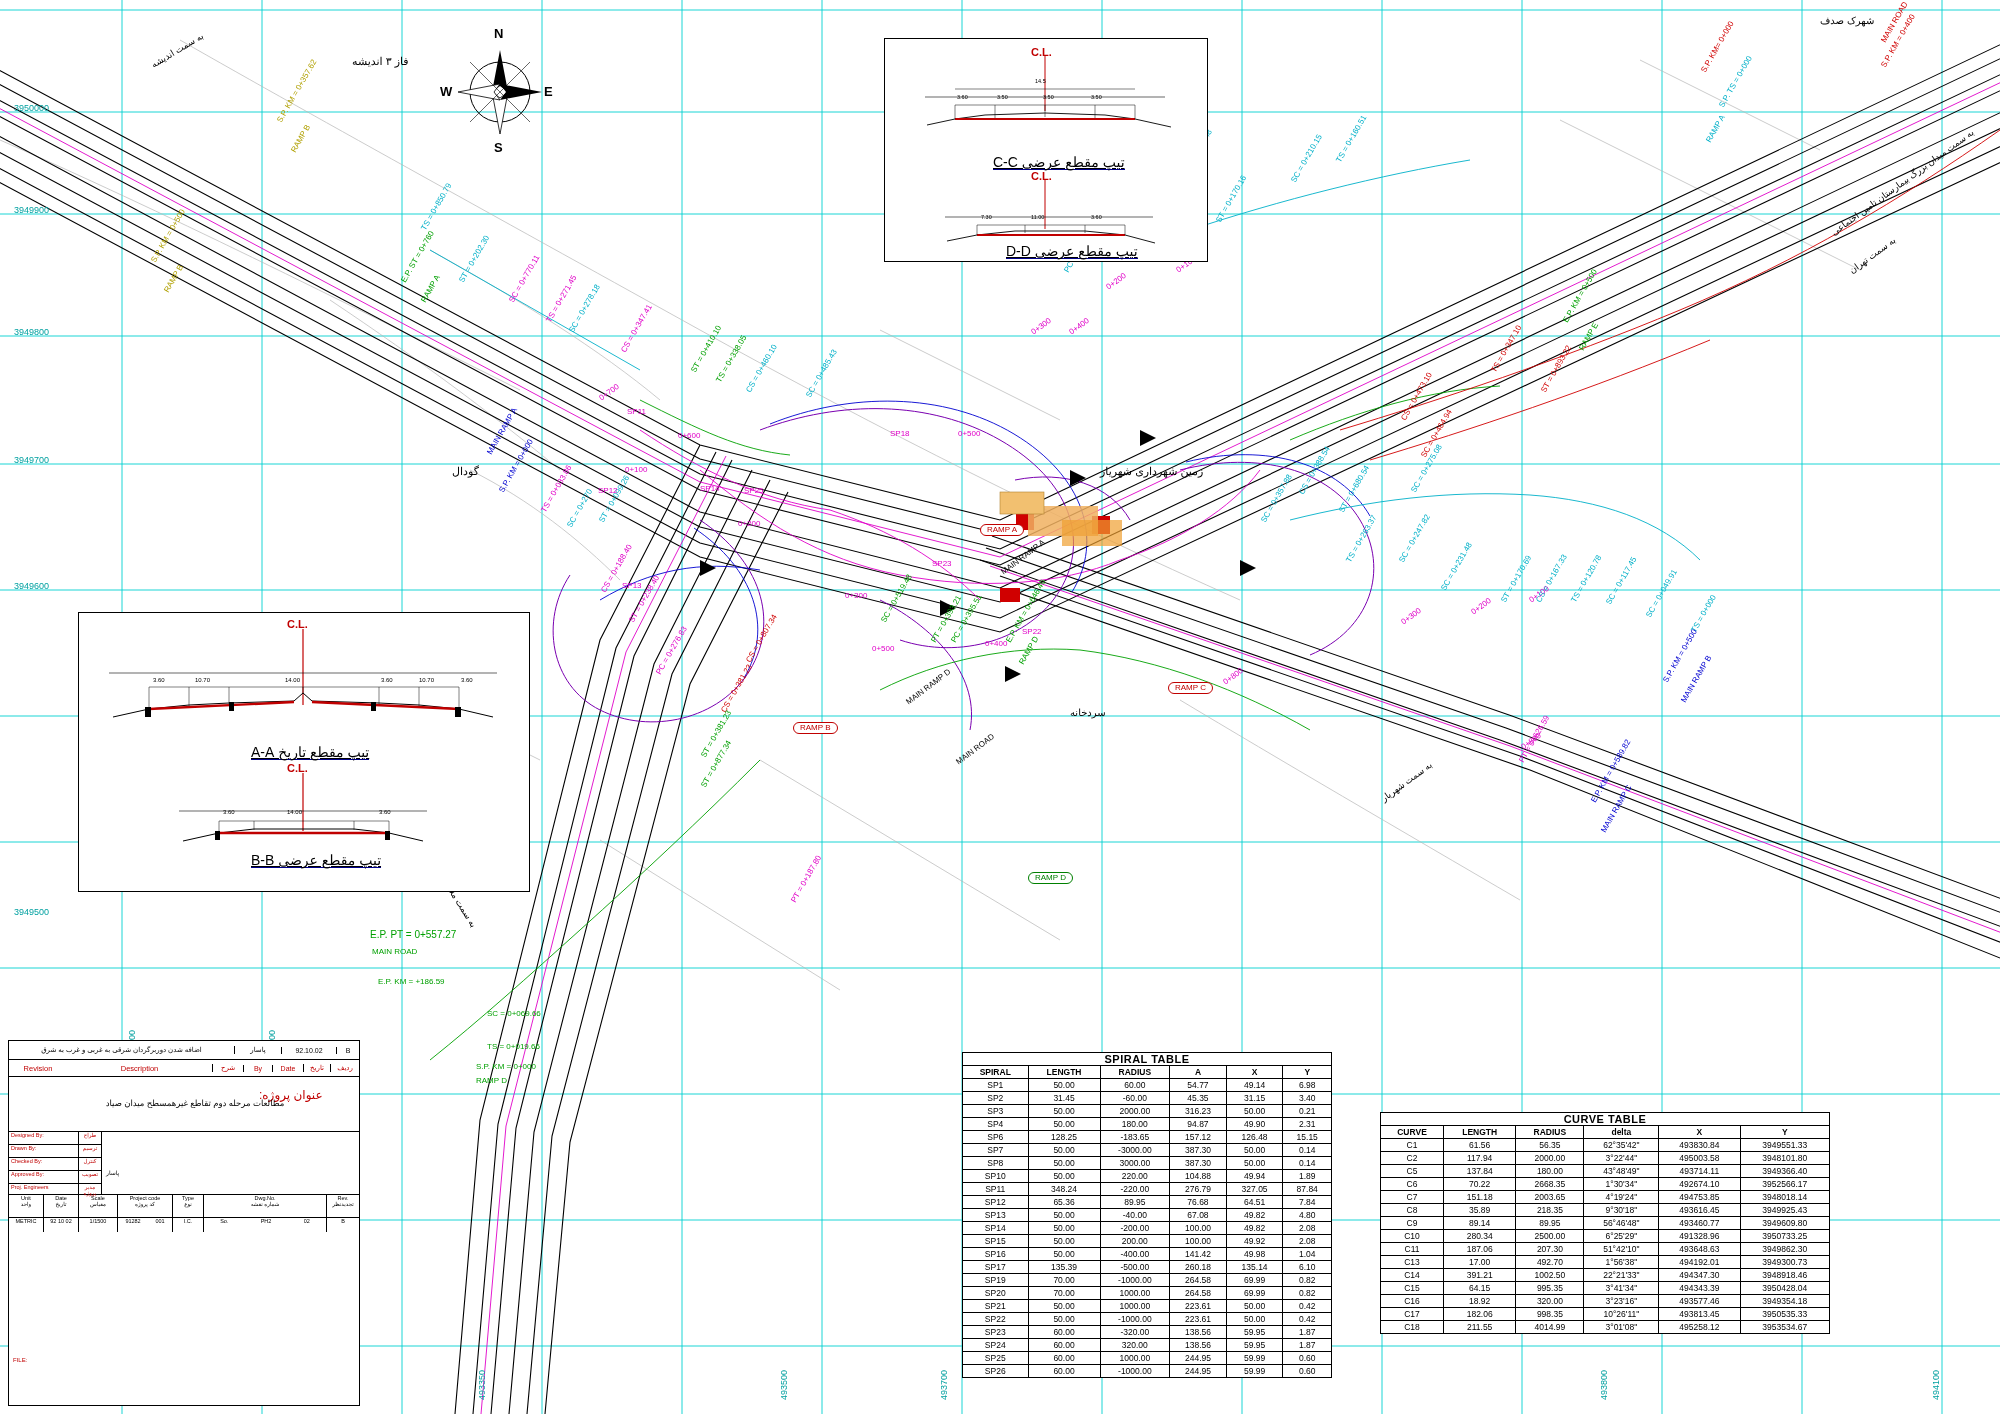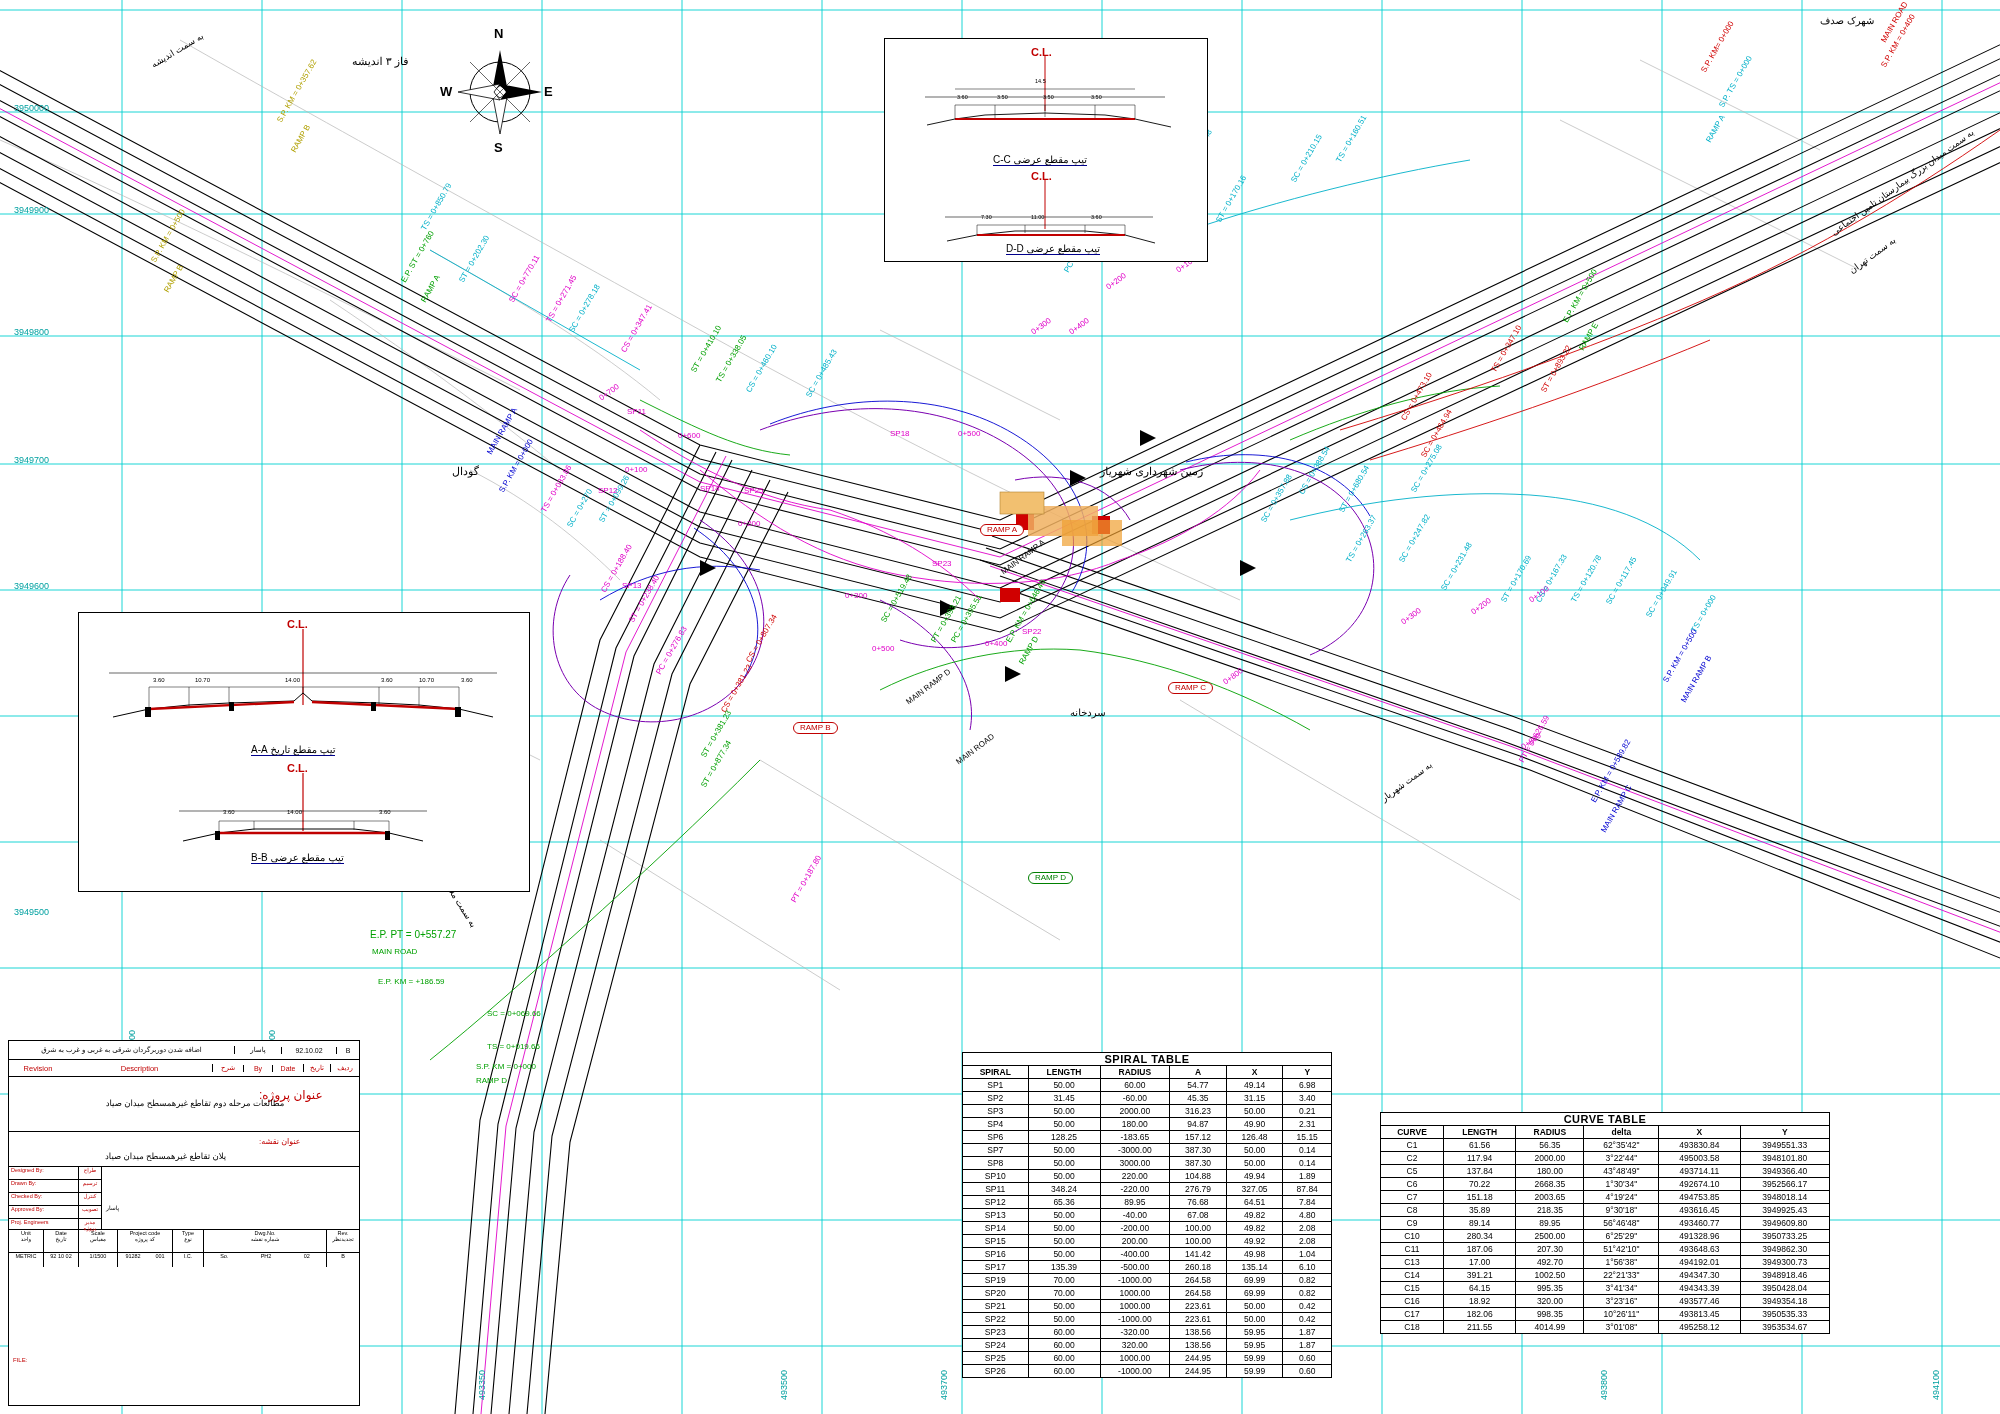--- a/index.html
+++ b/index.html
@@ -31,21 +31,21 @@
   #titleblock{
     position:absolute;left:8px;top:1040px;width:350px;height:364px;
     border:1.5px solid #000;background:#fff;font-size:8px;
   }
   #titleblock .row{border-bottom:1px solid #000;}
   .tb-red{color:#c00000;}
 
   
   .inset{position:absolute;border:1.5px solid #000;background:#ffffff;}
   .cl-lbl{color:#c00000;font-weight:bold;font-size:11px;}
-  .sec-title{font-size:10px;}
+  .sec-title{font-size:14px;text-decoration:underline;}
   .sec-underline{border-bottom:1.5px solid #00008b;}
 
   
   #compass{position:absolute;left:440px;top:30px;width:120px;height:120px;}
   #compass .cdir{position:absolute;font-size:13px;font-weight:bold;}
 </style>
 </head>
 <body>
 
 <div id="sheet">
@@ -819,24 +819,20 @@
     </div>
 
 
 
 
     <div class="row" style="height:54px;position:relative;">
       <div class="txt rtl" style="left:250px;top:12px;font-size:12px;color:#c00000;">عنوان پروژه:</div>
       <div class="txt rtl" style="left:96px;top:22px;font-size:8.5px;width:180px;white-space:normal;text-align:center;">مطالعات مرحله دوم تقاطع غیرهمسطح میدان صیاد</div>
     </div>
 
-    <div class="row" style="height:34px;position:relative;">
-      <div class="txt rtl" style="left:250px;top:6px;font-size:8px;color:#c00000;">عنوان نقشه:</div>
-      <div class="txt rtl" style="left:96px;top:20px;font-size:8.5px;">پلان تقاطع غیرهمسطح میدان صیاد</div>
-    </div>
 
     <div style="display:flex;height:62px;border-bottom:1px solid #000;">
       <div style="width:92px;border-right:1px solid #000;">
         <div style="height:12px;border-bottom:1px solid #000;display:flex;">
           <span style="flex:1;font-size:5.5px;padding-left:2px;color:#c00000;">Designed By:</span>
           <span class="rtl" style="width:22px;border-left:1px solid #000;font-size:5.5px;text-align:center;color:#c00000;">طراح</span>
         </div>
         <div style="height:12px;border-bottom:1px solid #000;display:flex;">
           <span style="flex:1;font-size:5.5px;padding-left:2px;color:#c00000;">Drawn By:</span>
           <span class="rtl" style="width:22px;border-left:1px solid #000;font-size:5.5px;text-align:center;color:#c00000;">ترسیم</span>

